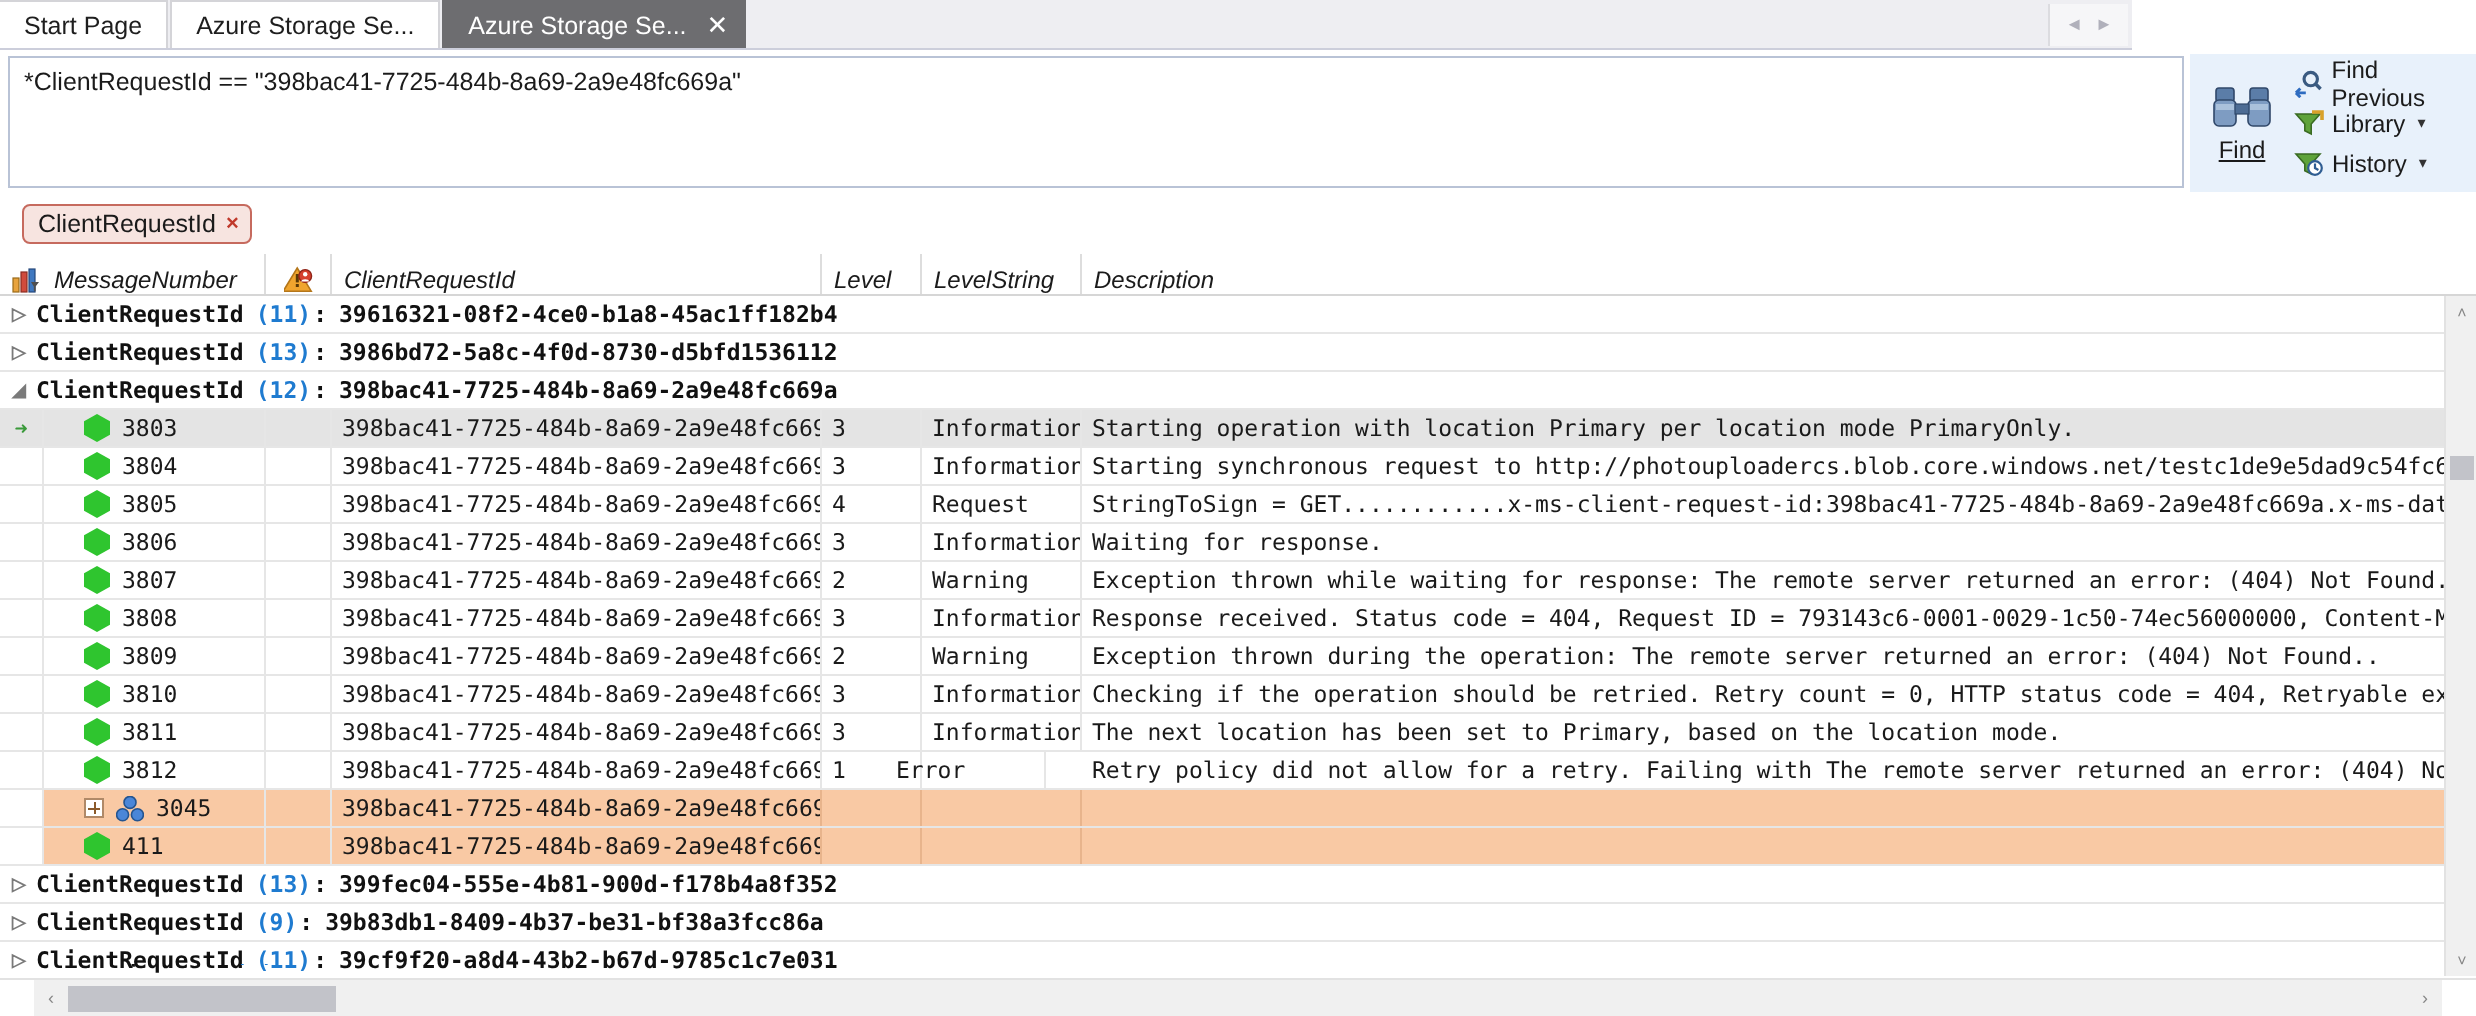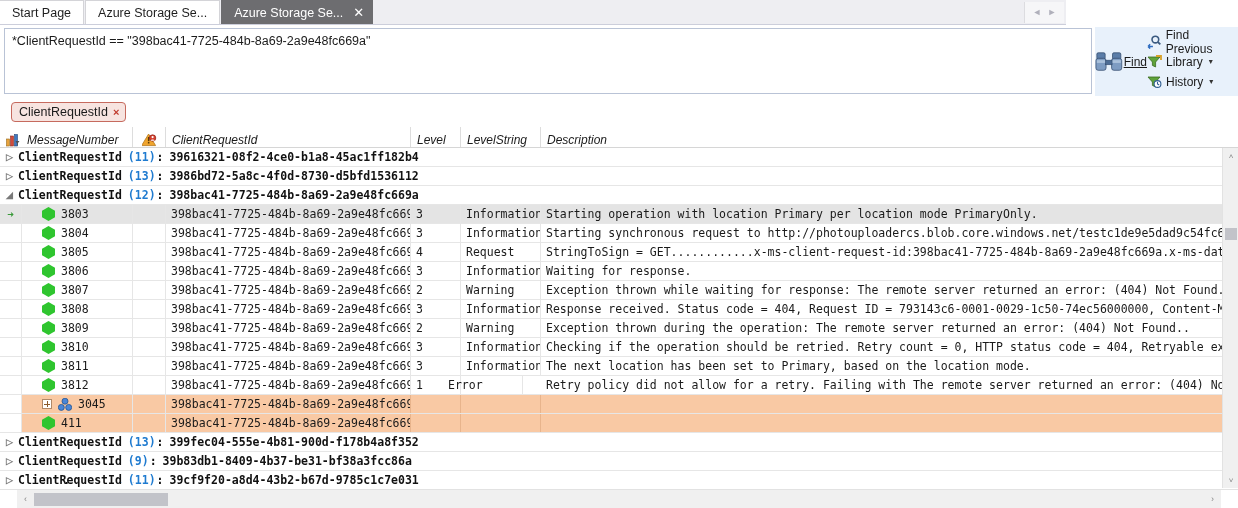--- a/index.html
+++ b/index.html
@@ -70,21 +70,21 @@
     white-space: pre-wrap;
   }
   .findpanel {
     position: absolute; left: 1095px; top: 2px;
     width: 143px; height: 69px;
     background: #e8f1fb;
     display: flex;
   }
   .findbtn {
     width: 52px; height: 69px;
-    display: flex; flex-direction: row;
+    display: flex; flex-direction: column;
     align-items: center; justify-content: center;
     gap: 1px;
     text-decoration: underline;
   }
   .findbtn .label { font-size: 12px; color: #1b1b1b; }
   .findlinks {
     flex: 1; padding-top: 6px;
     display: flex; flex-direction: column; gap: 3px;
   }
   .findlink {

